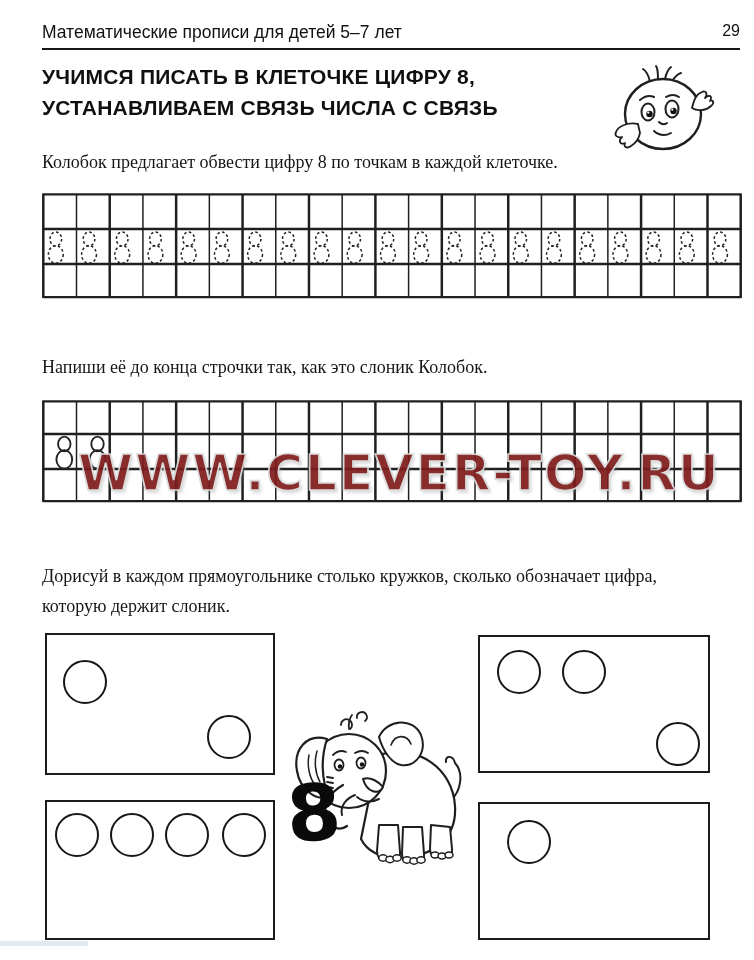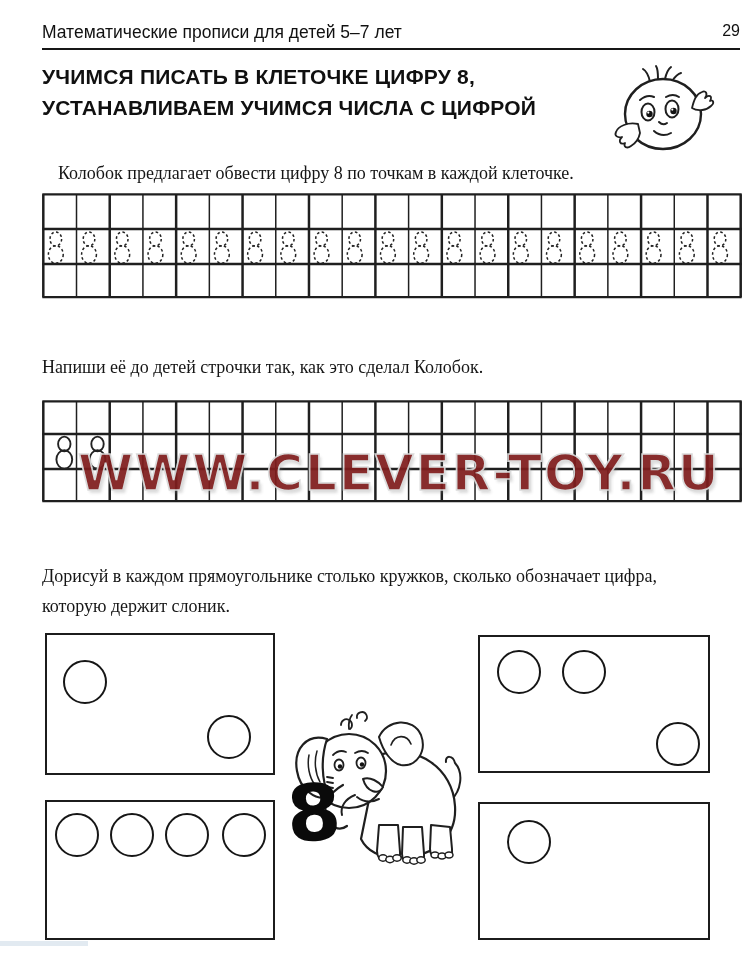--- a/index.html
+++ b/index.html
@@ -7,21 +7,21 @@
         font-family:"Liberation Serif", serif;color:#1a1a1a;}
   .pagehead{position:absolute;left:42px;top:22px;width:698px;display:flex;justify-content:space-between;
         font-family:"Liberation Sans", sans-serif;font-size:17.5px;color:#111;}
   .page-number{font-size:16px;}
   .head-rule{position:absolute;left:42px;top:48px;width:698px;height:2.4px;background:#161616;}
   .lesson-title{position:absolute;left:42px;top:61px;margin:0;
         font-family:"Liberation Sans", sans-serif;font-weight:bold;font-size:21px;line-height:31px;
         color:#101010;letter-spacing:.2px;}
   .lesson-title span{display:block;}
   .instr{position:absolute;left:42px;margin:0;font-size:18px;color:#161616;}
-  .instr-trace{top:163px;margin-left:16px;}
+  .instr-trace{top:152px;}
   .instr-write{top:357px;}
   .instr-draw1{top:566px;}
   .instr-draw2{top:596px;}
   .grid{position:absolute;left:42px;}
   .grid-trace{top:193px;}
   .grid-write{top:400px;}
   .grid svg{display:block;}
   .watermark{position:absolute;left:78px;top:444px;width:650px;white-space:nowrap;z-index:5;
         font-family:"DejaVu Sans", sans-serif;font-weight:bold;font-size:50px;letter-spacing:2px;
         color:#7f1d1d;-webkit-text-stroke:1.7px #d9d9d9;
@@ -48,21 +48,21 @@
 <div class="page">
 
   <div class="pagehead">
     <span class="book-title">Математические прописи для детей 5–7 лет</span>
     <span class="page-number">29</span>
   </div>
   <div class="head-rule"></div>
 
   <h1 class="lesson-title">
     <span>УЧИМСЯ ПИСАТЬ В КЛЕТОЧКЕ ЦИФРУ 8,</span>
-    <span>УСТАНАВЛИВАЕМ УЧИМСЯ ЧИСЛА С ЦИФРОЙ</span>
+    <span>УСТАНАВЛИВАЕМ СВЯЗЬ ЧИСЛА С СВЯЗЬ</span>
   </h1>
 
   <svg class="kolobok" viewBox="0 0 106 104">
     <g class="ink" stroke-width="2">
       <path d="M40,26 q-2,-10 -7,-13"></path>
       <path d="M48,23 q0,-10 -2,-13"></path>
       <path d="M55,23 q2,-9 6,-12"></path>
       <path d="M62,25 q5,-7 9,-8"></path>
     </g>
     <ellipse class="inkfill" cx="53" cy="58" rx="38" ry="35" stroke-width="2.4"></ellipse>
@@ -149,21 +149,21 @@
         <ellipse cx="578.3619047619048" cy="61.5" rx="7.4" ry="8.8" fill="none" stroke="#222" stroke-width="1.5" stroke-dasharray="2.6 2.4"></ellipse>
         <ellipse cx="611.5714285714287" cy="46" rx="5.8" ry="7" fill="none" stroke="#222" stroke-width="1.5" stroke-dasharray="2.6 2.4"></ellipse>
         <ellipse cx="611.5714285714287" cy="61.5" rx="7.4" ry="8.8" fill="none" stroke="#222" stroke-width="1.5" stroke-dasharray="2.6 2.4"></ellipse>
         <ellipse cx="644.7809523809525" cy="46" rx="5.8" ry="7" fill="none" stroke="#222" stroke-width="1.5" stroke-dasharray="2.6 2.4"></ellipse>
         <ellipse cx="644.7809523809525" cy="61.5" rx="7.4" ry="8.8" fill="none" stroke="#222" stroke-width="1.5" stroke-dasharray="2.6 2.4"></ellipse>
         <ellipse cx="677.9904761904763" cy="46" rx="5.8" ry="7" fill="none" stroke="#222" stroke-width="1.5" stroke-dasharray="2.6 2.4"></ellipse>
         <ellipse cx="677.9904761904763" cy="61.5" rx="7.4" ry="8.8" fill="none" stroke="#222" stroke-width="1.5" stroke-dasharray="2.6 2.4"></ellipse>
       </svg>
   </div>
 
-  <p class="instr instr-write">Напиши её до детей строчки так, как это сделал Колобок.</p>
+  <p class="instr instr-write">Напиши её до конца строчки так, как это слоник Колобок.</p>
   <div class="grid grid-write">
     <svg id="writeGridSvg" width="700" height="103" viewBox="0 0 700 103">
         <line x1="0.30000000000000004" y1="1.3" x2="699.7" y2="1.3" stroke="#1f1f1f" stroke-width="2.2"></line>
         <line x1="0.30000000000000004" y1="34" x2="699.7" y2="34" stroke="#1f1f1f" stroke-width="2.6"></line>
         <line x1="0.30000000000000004" y1="69" x2="699.7" y2="69" stroke="#1f1f1f" stroke-width="2.6"></line>
         <line x1="0.30000000000000004" y1="101.2" x2="699.7" y2="101.2" stroke="#1f1f1f" stroke-width="2.2"></line>
         <line x1="1.3" y1="1.3" x2="1.3" y2="101.2" stroke="#1f1f1f" stroke-width="2.5"></line>
         <line x1="34.50952380952381" y1="1.3" x2="34.50952380952381" y2="101.2" stroke="#1f1f1f" stroke-width="1.5"></line>
         <line x1="67.71904761904763" y1="1.3" x2="67.71904761904763" y2="101.2" stroke="#1f1f1f" stroke-width="2.5"></line>
         <line x1="100.92857142857144" y1="1.3" x2="100.92857142857144" y2="101.2" stroke="#1f1f1f" stroke-width="1.5"></line>

